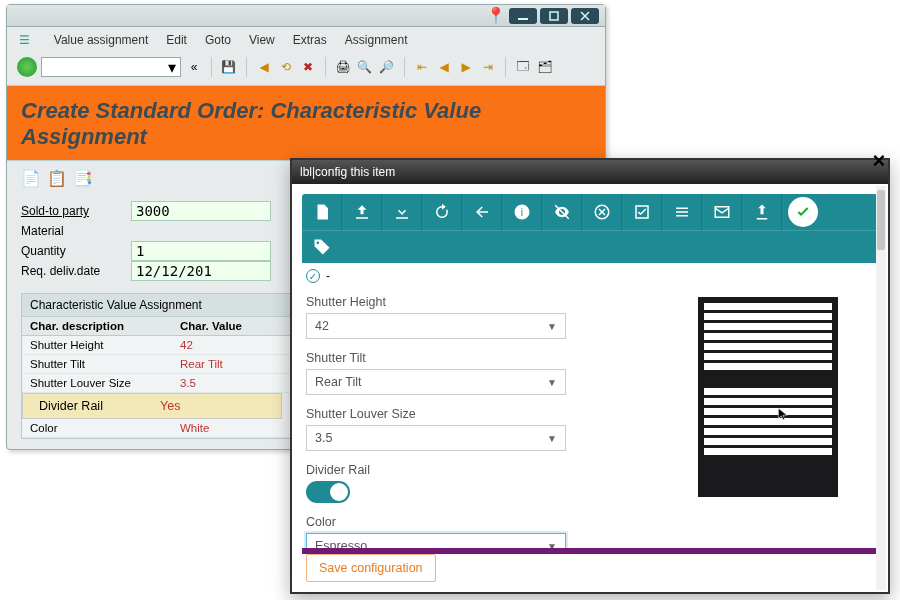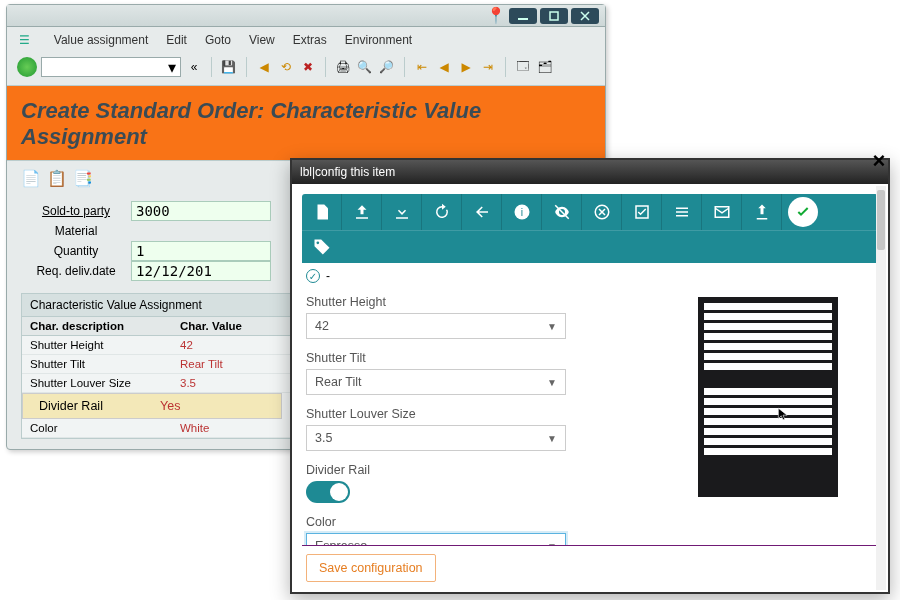--- a/index.html
+++ b/index.html
@@ -16,21 +16,21 @@
   .sap-tool { display:flex; align-items:center; gap:4px; padding:4px 10px 8px; border-bottom:1px solid #bcc;}
   .sap-ok{ width:20px; height:20px; border-radius:50%; background:radial-gradient(#6c5,#293); }
   .sap-combo{ width:140px; height:20px; border:1px solid #9aa; background:#fff; display:flex; align-items:center; justify-content:flex-end; padding:0 4px;}
   .sap-sep{ width:1px; height:20px; background:#bcc; margin:0 4px;}
   .sap-tb{ width:18px; height:18px; display:flex; align-items:center; justify-content:center; font-size:12px;}
   .sap-pagetitle{ font-size:22px; font-style:italic; font-weight:bold; color:#3a4b55; padding:12px 14px 10px; background:#f97316; border-bottom:1px solid #bcc;}
   .sap-minitb{ display:flex; gap:8px; padding:8px 14px; background:#e7ebeb;}
   .sap-mt{ width:18px; height:18px;}
   .sap-form{ padding:6px 14px 4px; font-size:12px;}
   .sap-row{ display:flex; align-items:center; height:20px;}
-  .sap-lbl{ width:110px;text-align:center; }
+  .sap-lbl{ width:110px; }
   .sap-val{ width:140px; padding:1px 4px; background:#efe; border:1px solid #acb; font-family:monospace; font-size:14px;}
   .sap-lbl.u{ text-decoration:underline;}
   .sap-section{ margin:8px 14px 10px; border:1px solid #bcc; background:#f1f4f4;}
   .sap-section-title{ background:#d6e0e0; padding:4px 8px; font-size:12px; border-bottom:1px solid #bcc;}
   .sap-th{ display:flex; background:#e3e8e8; font-size:11.5px; font-weight:bold; border-bottom:1px solid #bcc;}
   .sap-th>div, .sap-tr>div{ padding:3px 8px;}
   .c1{ width:150px;} .c2{ width:150px;}
   .sap-tr{ display:flex; font-size:11.5px; border-bottom:1px solid #e0e6e6;}
   .sap-tr .c2{ color:#b33;}
   .sap-tr.sel{ background:#f3e8b8;}
@@ -58,21 +58,21 @@
   .sel{ width:260px; height:26px; border:1px solid #ccc; background:#fff; display:flex; align-items:center; justify-content:space-between; padding:0 8px; font-size:12.5px;}
   .sel .car{ font-size:10px; color:#666;}
   .sel.foc{ border:1.5px solid #5bb3e0; box-shadow:0 0 0 2px rgba(91,179,224,.25);}
   .toggle{ width:44px; height:22px; border-radius:11px; background:#1e8a94; position:relative;}
   .toggle::after{ content:""; position:absolute; right:2px; top:2px; width:18px; height:18px; background:#fff; border-radius:50%;}
   .cfg-preview{ width:220px; padding:8px; display:flex; align-items:flex-start; justify-content:center;}
   .shutter{ width:140px; height:200px; background:#1a1a1c; padding:6px; display:flex; flex-direction:column; gap:3px; position:relative;}
   .shutter .slat{ height:7px; background:#fff;}
   .shutter .rail{ height:12px; background:#1a1a1c;}
   .cursor{ position:absolute; right:48px; top:108px; width:14px; height:18px;}
-  .cfg-foot{ border-top:1px solid #701a75; padding:8px 4px 0;}
+  .cfg-foot{ border-top:6px solid #701a75; padding:0 4px 0;}
   .save-btn{ display:inline-block; padding:6px 12px; border:1px solid #f3b27a; color:#e67e22; font-size:12.5px; background:#fff; border-radius:2px;}
   .vscroll{ position:absolute; right:2px; top:26px; bottom:2px; width:10px; background:#f1f1f1;}
   .vscroll .thumb{ position:absolute; top:4px; width:8px; left:1px; height:60px; background:#c6c6c6; border-radius:2px;}
 </style>
 </head>
 <body>
 
 <div class="sap-window">
   <div class="sap-titlebar">
     <div class="sap-pin">📍</div>
@@ -92,21 +92,21 @@
         </svg>
       </div>
   </div>
   <div class="sap-menu">
     <span class="menu-icon">☰</span>
     <span>Value assignment</span>
     <span>Edit</span>
     <span>Goto</span>
     <span>View</span>
     <span>Extras</span>
-    <span>Environment</span>
+    <span>Assignment</span>
   </div>
   <div class="sap-tool">
     <div class="sap-ok"></div>
     <div class="sap-combo">
         <span class="car">▾</span>
       </div>
     <span class="sap-tb">«</span>
     <div class="sap-sep"></div>
     <span class="sap-tb">💾</span>
     <div class="sap-sep"></div>

